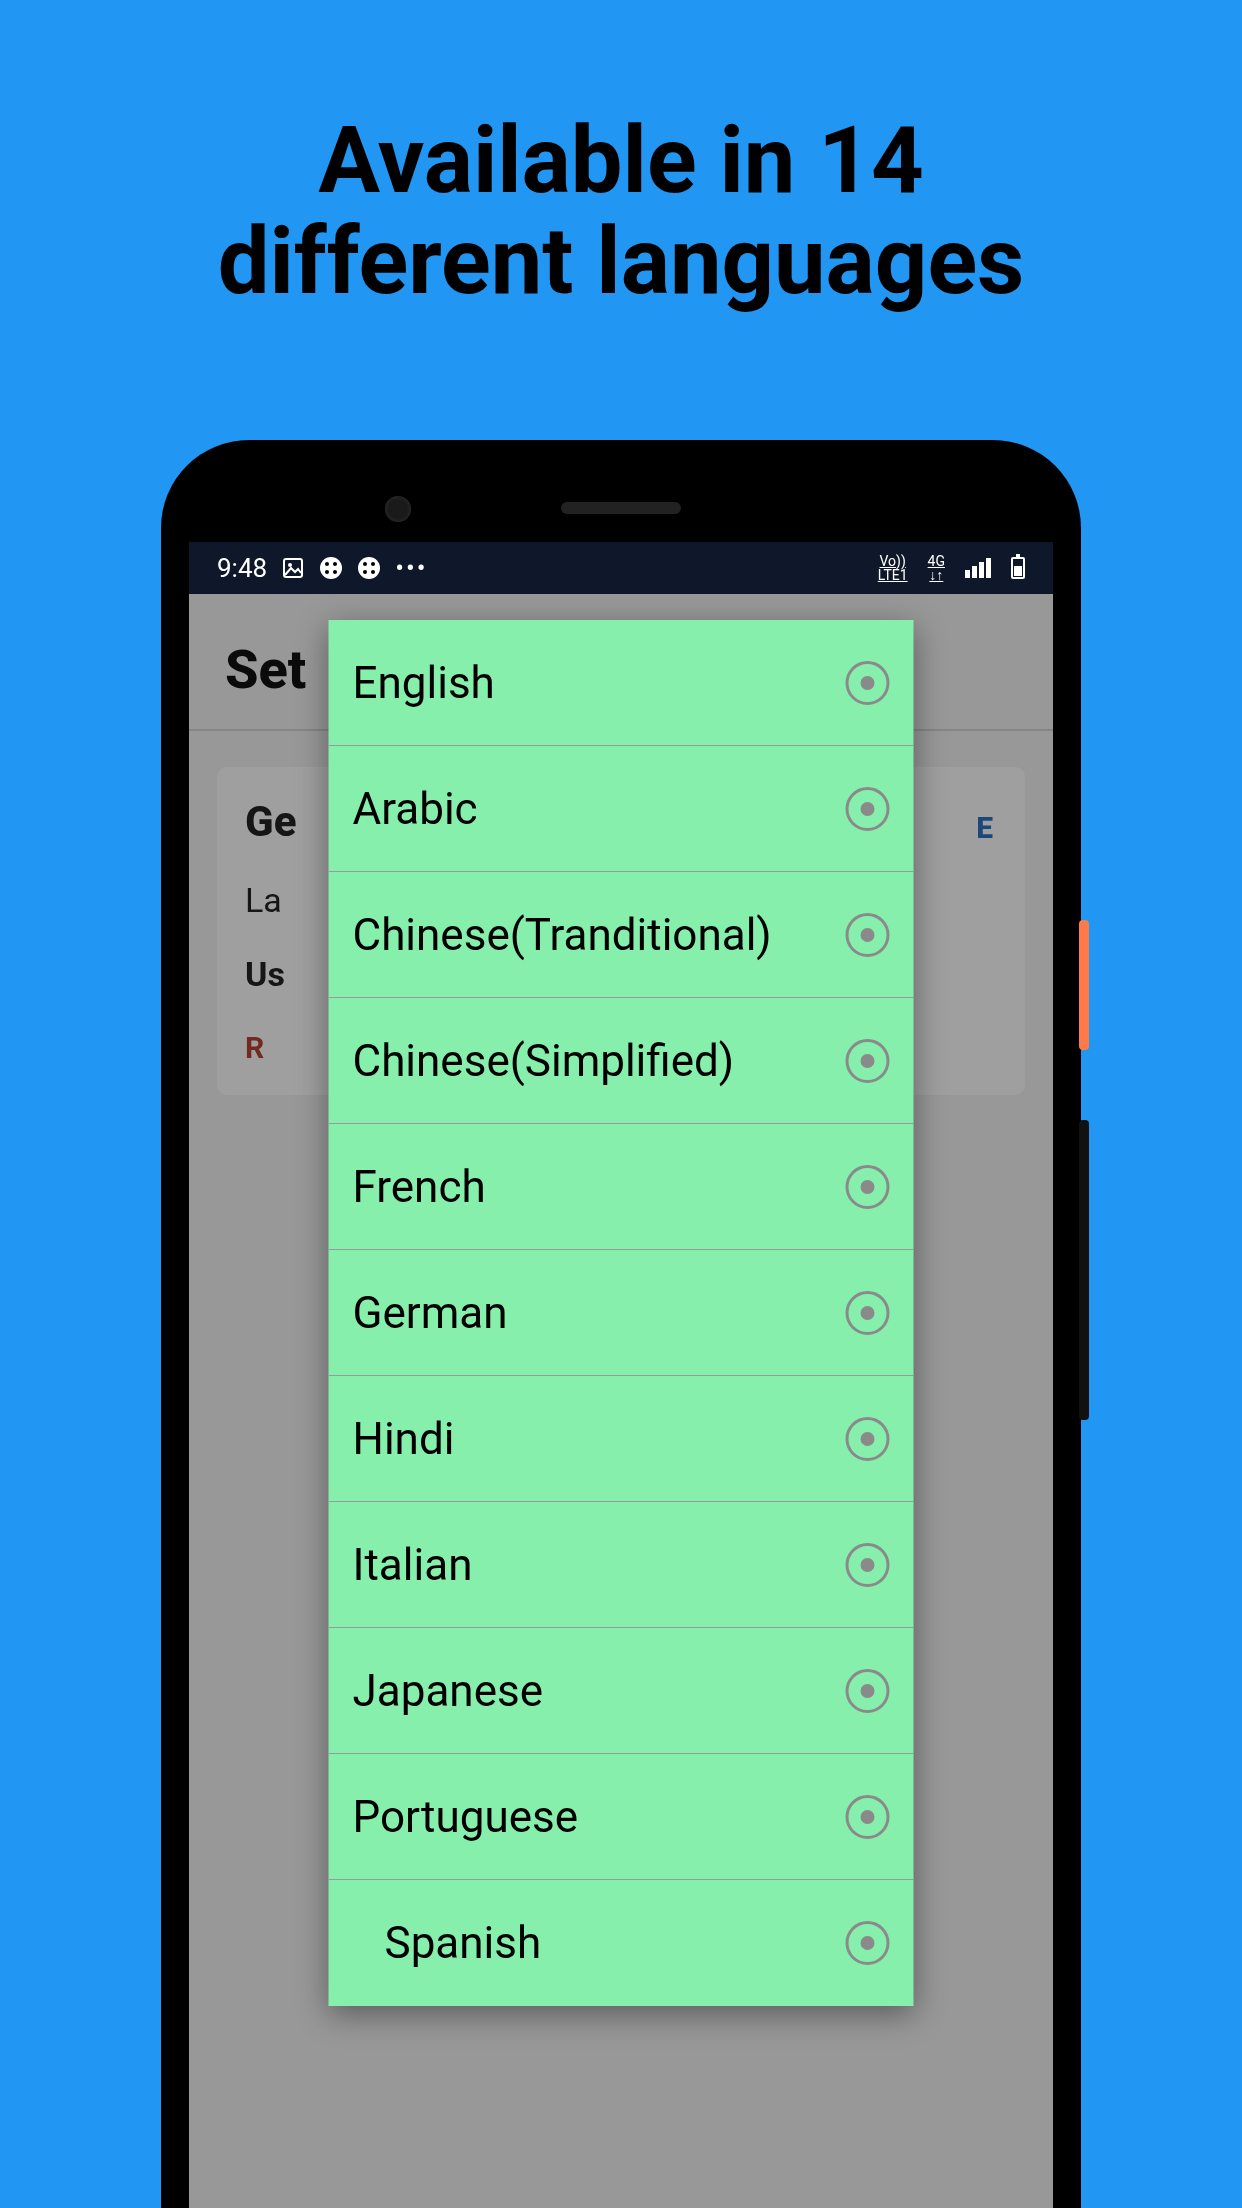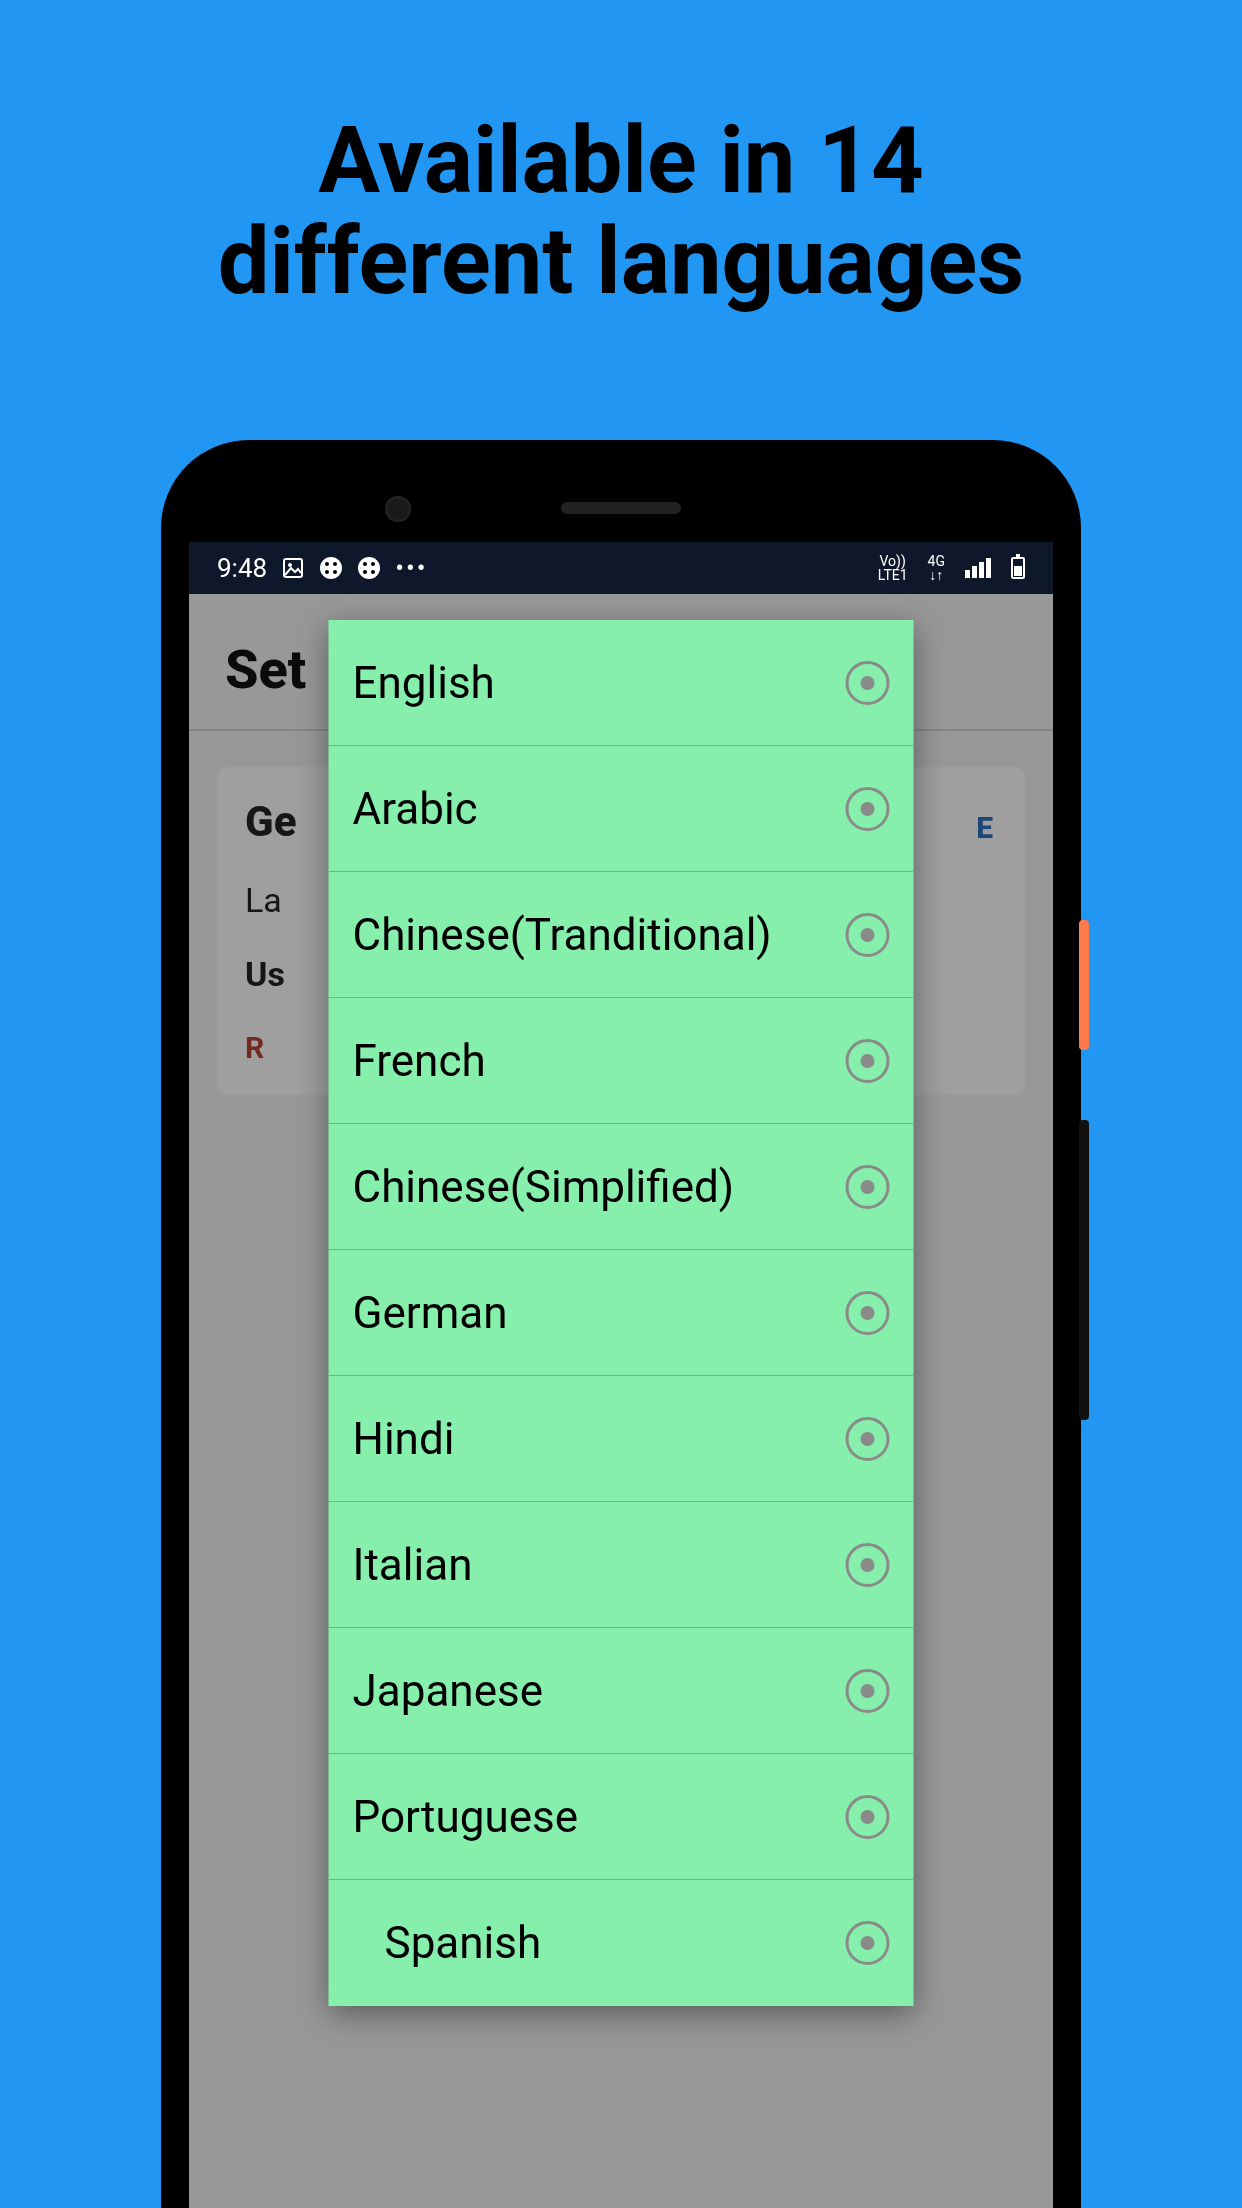--- a/index.html
+++ b/index.html
@@ -80,20 +80,21 @@
     display: flex;
     align-items: center;
     gap: 14px;
   }
   .status-right {
     margin-left: auto;
     display: flex;
     align-items: center;
     gap: 20px;
     font-size: 18px;
+    text-decoration: underline;
   }
   .status-icon {
     display: inline-flex;
     align-items: center;
     justify-content: center;
   }
   .signal-bars {
     display: inline-flex;
     align-items: flex-end;
     gap: 2px;
@@ -344,27 +345,27 @@
               <span class="radio-inner"></span>
             </span>
         </div>
         <div class="lang-row">
           <span class="lang-label">Chinese(Tranditional)</span>
           <span class="radio-circle">
               <span class="radio-inner"></span>
             </span>
         </div>
         <div class="lang-row">
+          <span class="lang-label">Chinese(Simplified)</span>
+          <span class="radio-circle">
+              <span class="radio-inner"></span>
+            </span>
+        </div>
+        <div class="lang-row">
           <span class="lang-label">French</span>
-          <span class="radio-circle">
-              <span class="radio-inner"></span>
-            </span>
-        </div>
-        <div class="lang-row">
-          <span class="lang-label">Chinese(Simplified)</span>
           <span class="radio-circle">
               <span class="radio-inner"></span>
             </span>
         </div>
         <div class="lang-row">
           <span class="lang-label">German</span>
           <span class="radio-circle">
               <span class="radio-inner"></span>
             </span>
         </div>

